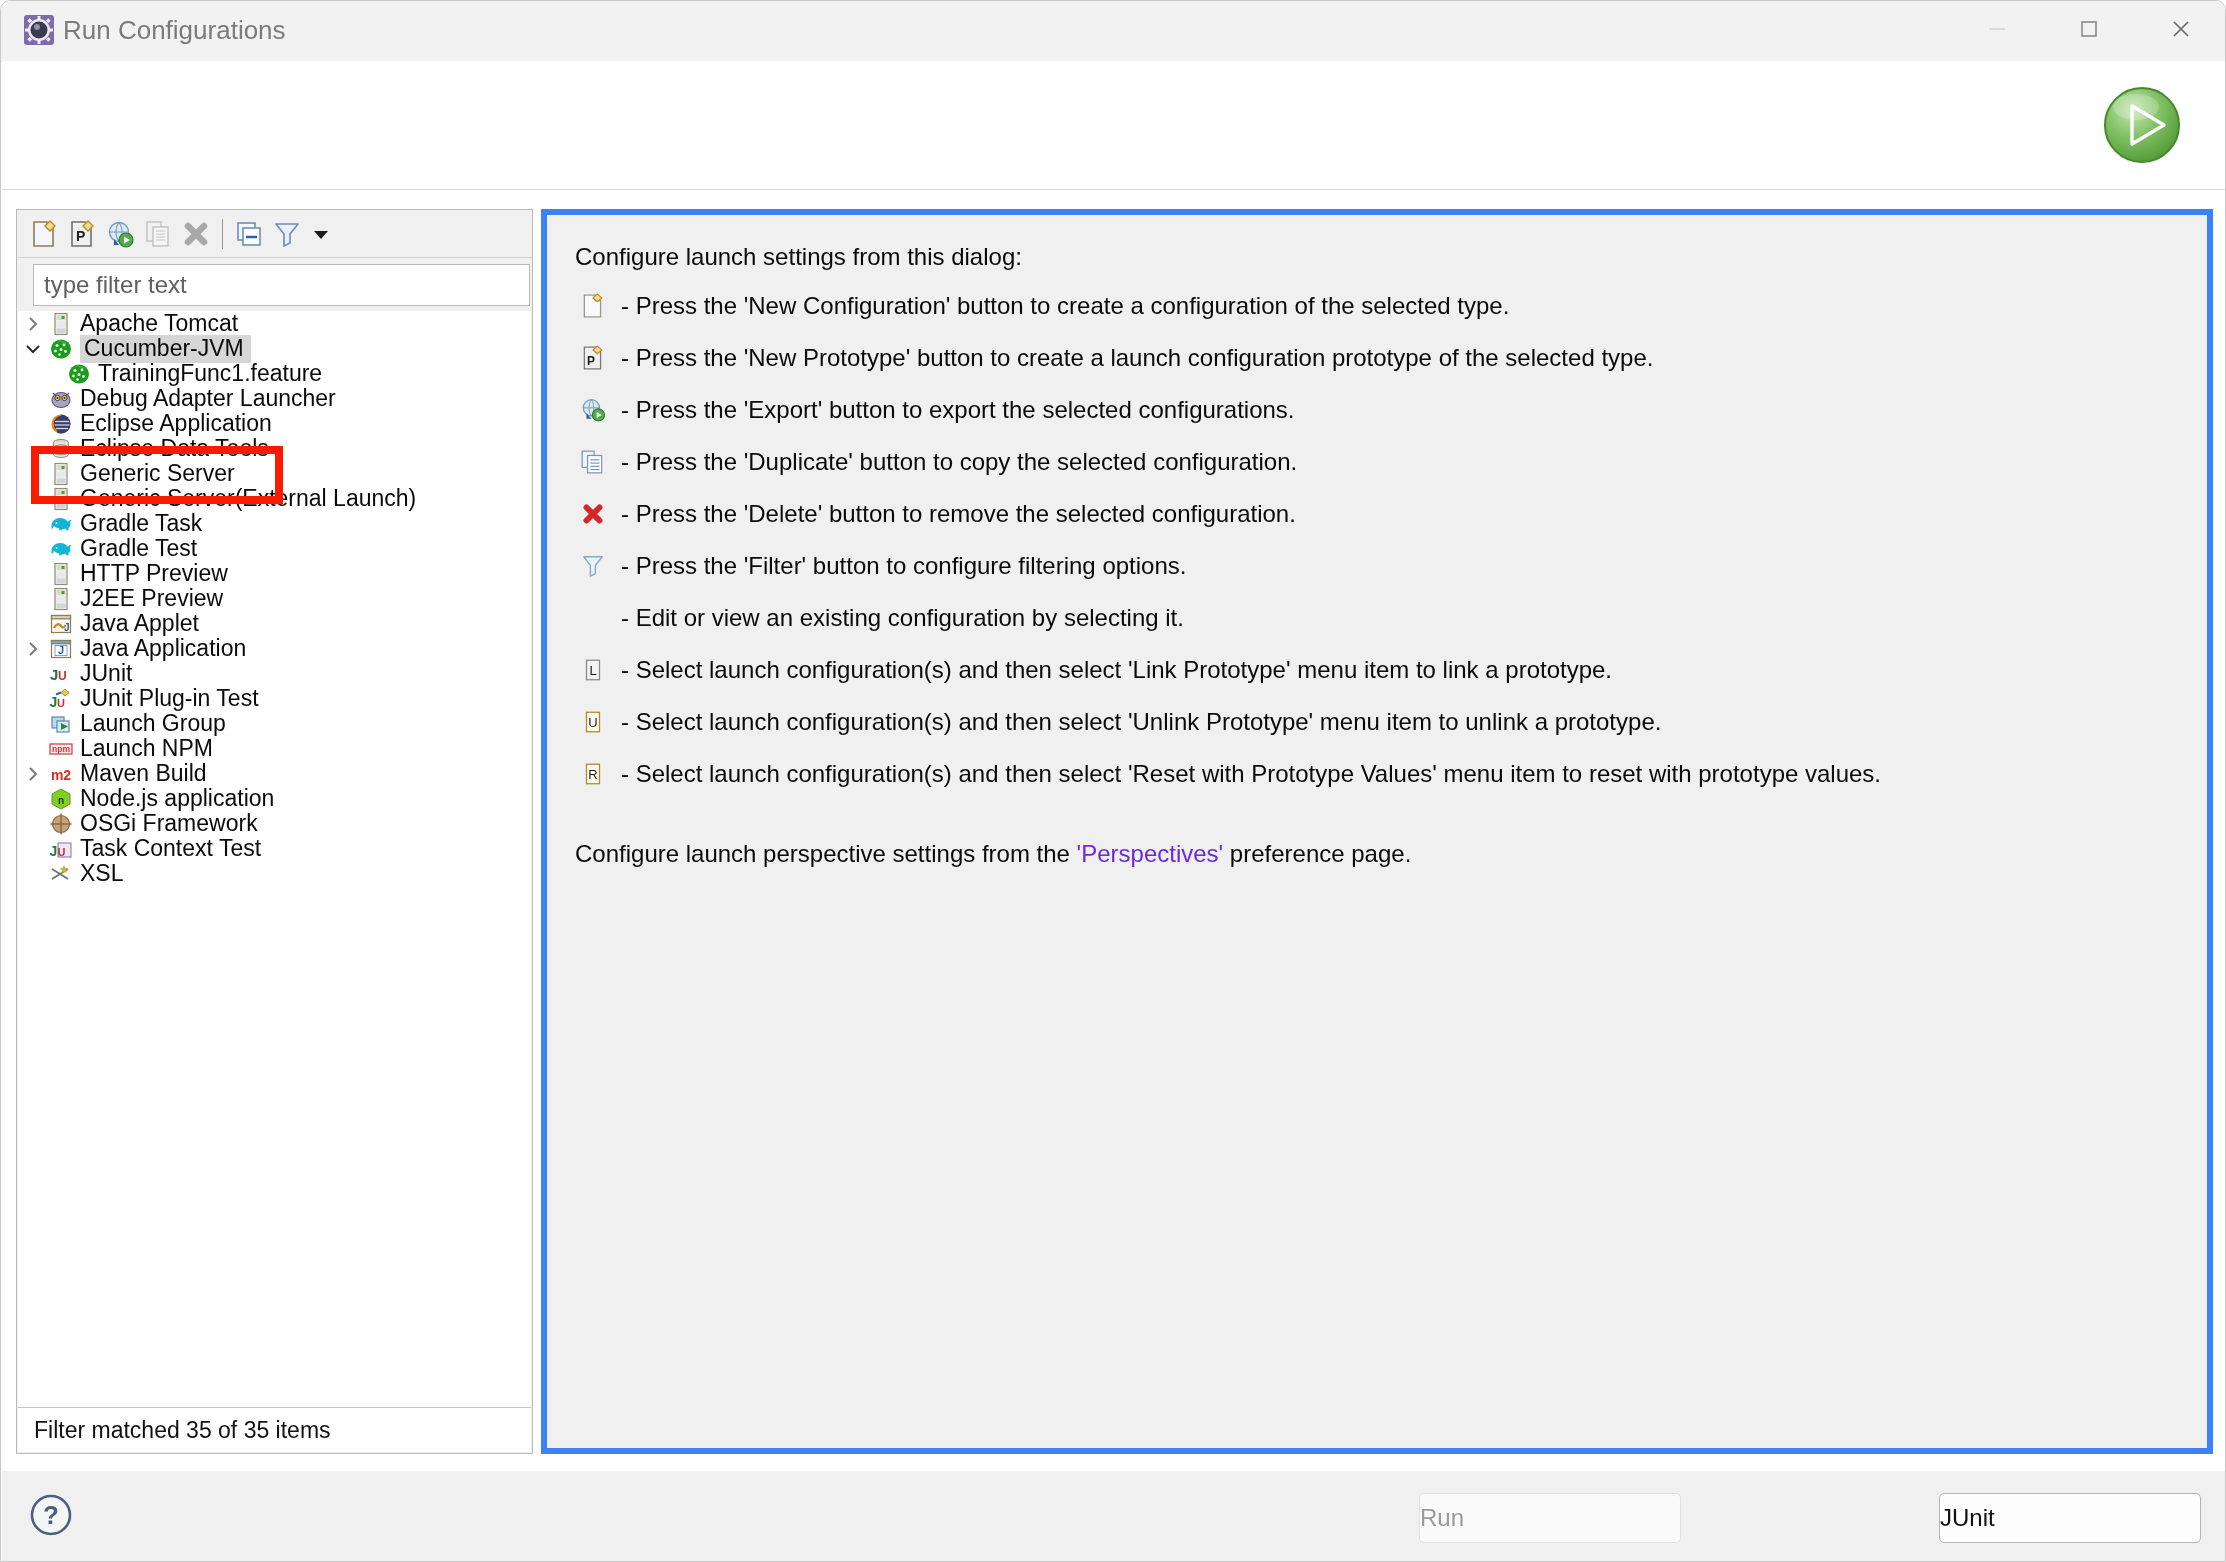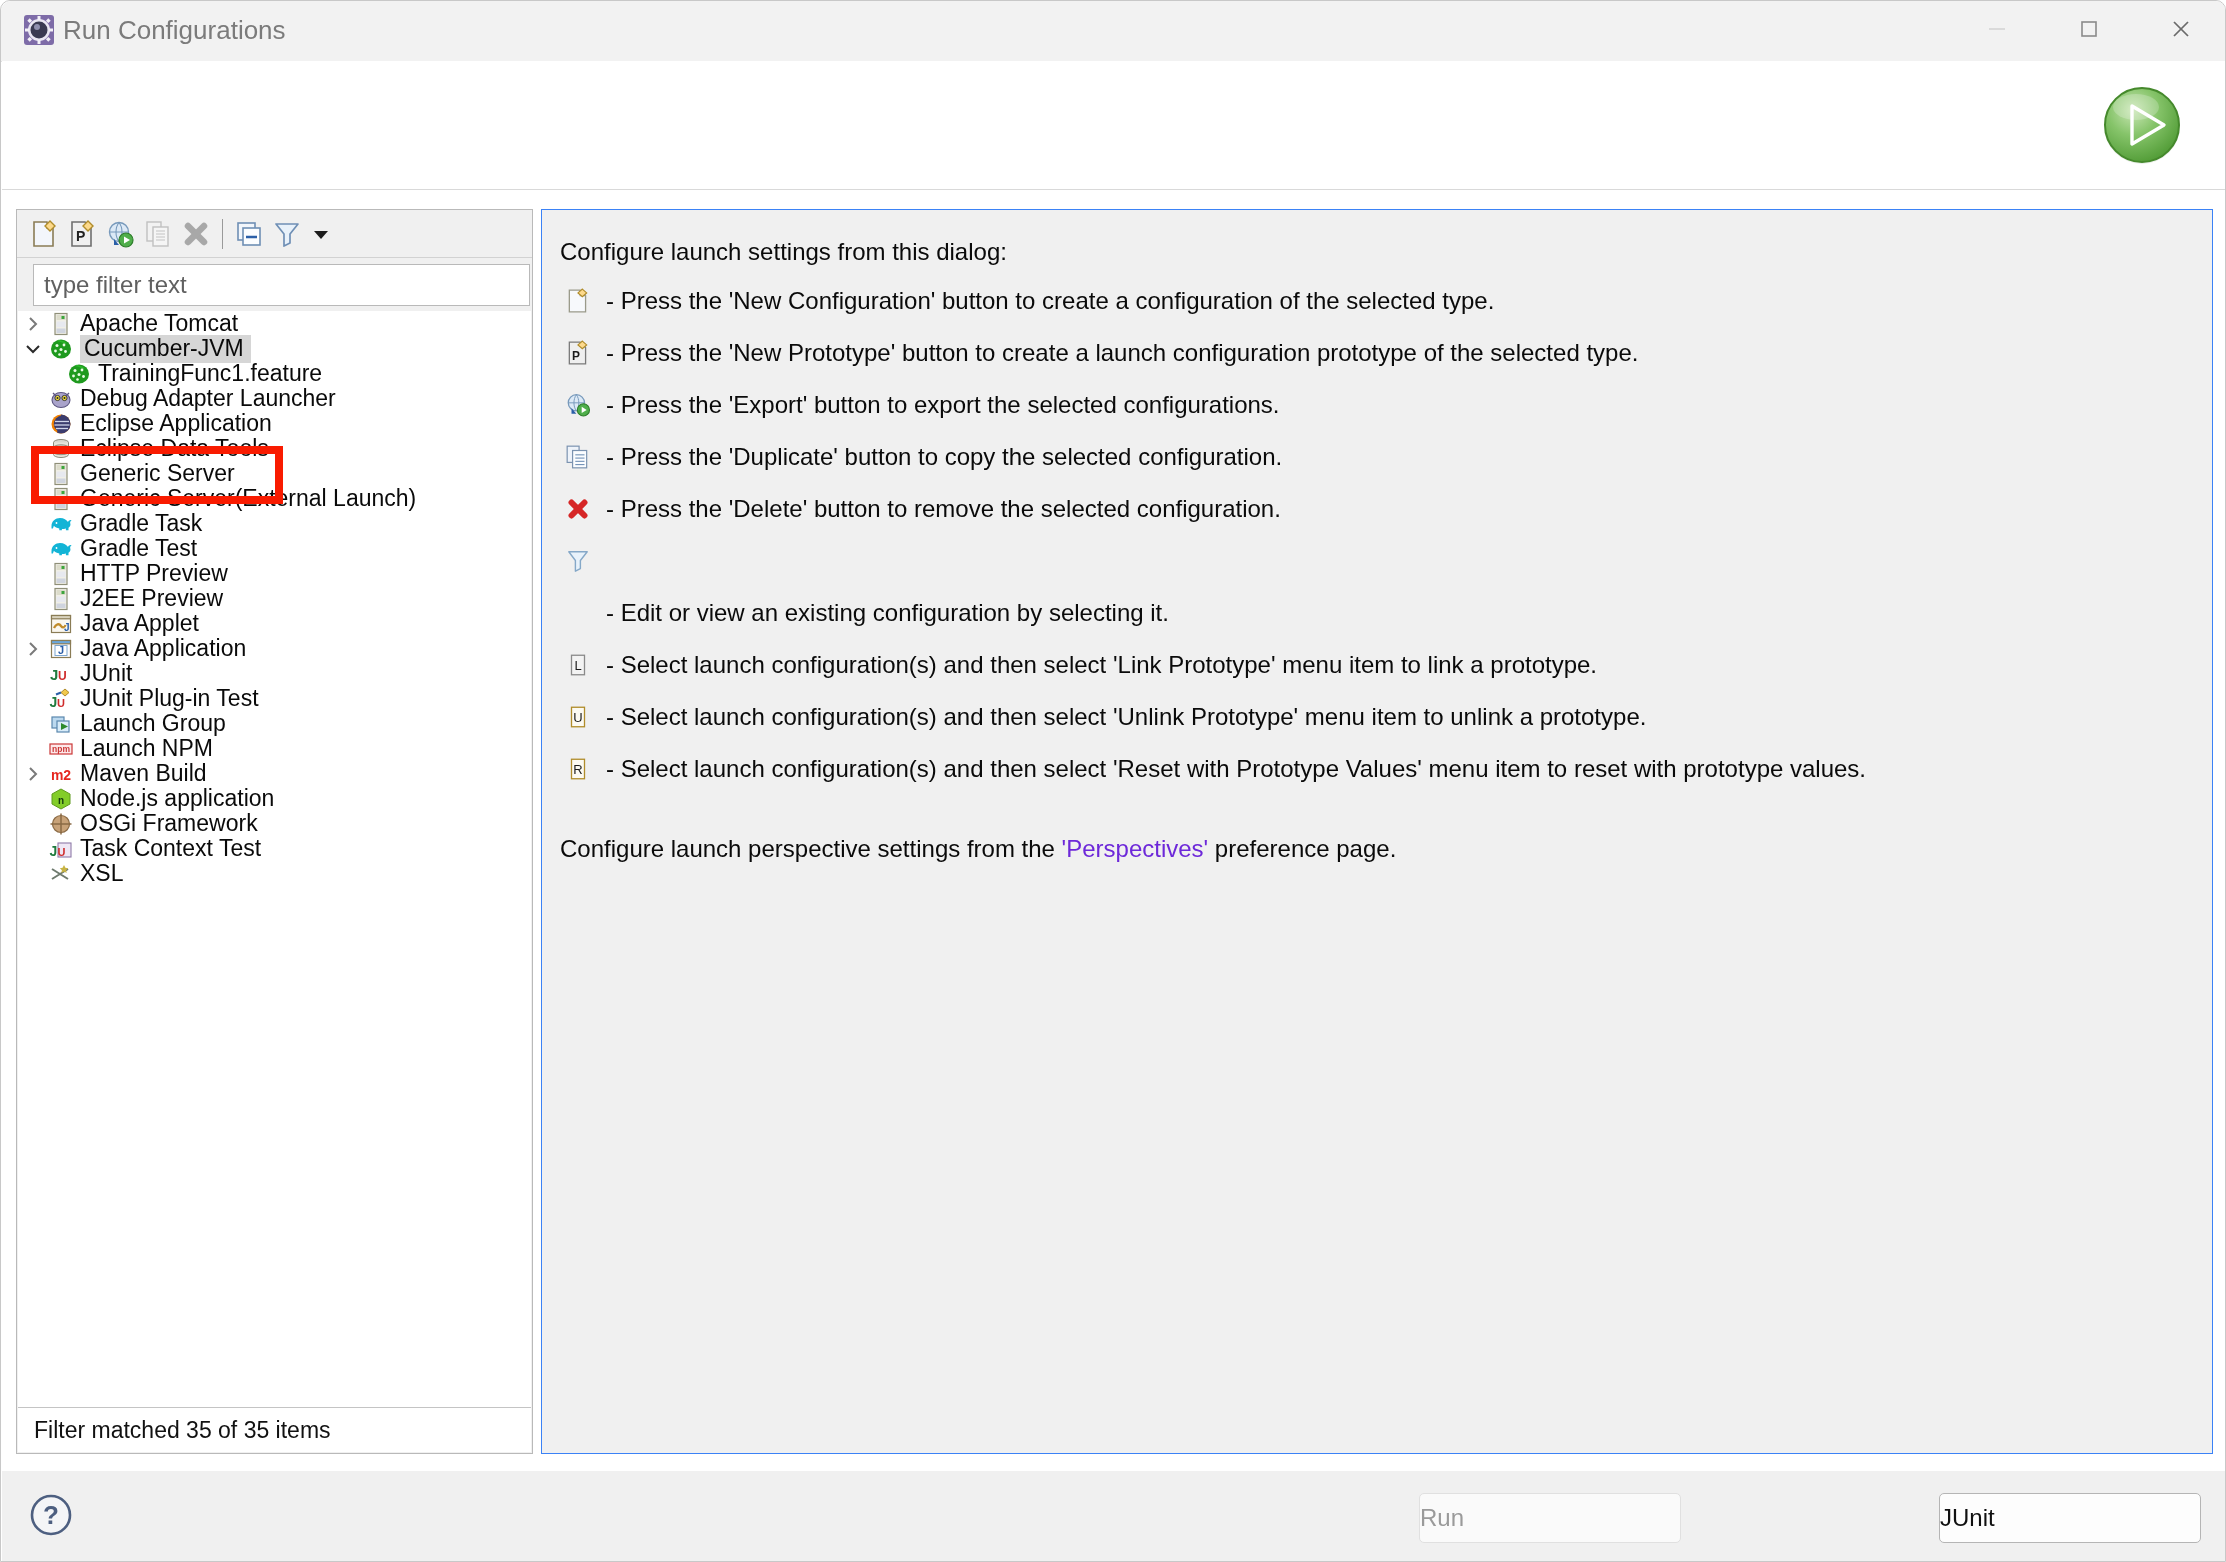--- a/index.html
+++ b/index.html
@@ -217,24 +217,24 @@
     pointer-events: none;
     z-index: 40;
   }
 
   
   #right-pane {
     position: absolute;
     left: 540px; top: 19px;
     width: 1672px;
     height: 1245px;
-    border: 1px solid #3b82f6;
+    border: 6px solid #3b82f6;
     box-sizing: border-box;
     background: #f0f0f0;
-    padding: 22px 16px;
+    padding: 22px 26px;
     overflow: hidden;
   }
   #intro-line {
     font-size: 24px;
     color: #0a0a0a;
     margin: 6px 0 0 2px;
   }
   .hint-row {
     display: flex;
     align-items: flex-end;
@@ -819,20 +819,21 @@
               </svg>
             </span>
             <span class="hint-text">- Press the 'Delete' button to remove the selected configuration.</span>
           </div>
           <div class="hint-row">
             <span class="hint-icon">
               <svg width="26" height="26" viewBox="0 0 24 24">
                 <path d="M3.5 3.5 h17 l-6.3 8 v7.5 l-4.6 2.4 v-9.9 z" fill="#e8f2fb" stroke="#85a8c8" stroke-width="1.3" stroke-linejoin="round"></path>
               </svg>
             </span>
+            <span class="hint-text">- Press the 'Filter' button to configure filtering options.</span>
           </div>
           <div class="hint-row">
             <span class="hint-icon"></span>
             <span class="hint-text">- Edit or view an existing configuration by selecting it.</span>
           </div>
           <div class="hint-row">
             <span class="hint-icon">
               <svg width="26" height="26" viewBox="0 0 24 24">
                 <rect x="6" y="3" width="12" height="18" fill="#f3f3f3" stroke="#8a8a8a" stroke-width="1.2"></rect>
                 <text x="12" y="17" text-anchor="middle" font-family="Liberation Sans, sans-serif" font-size="12" fill="#1a1a1a">L</text>

